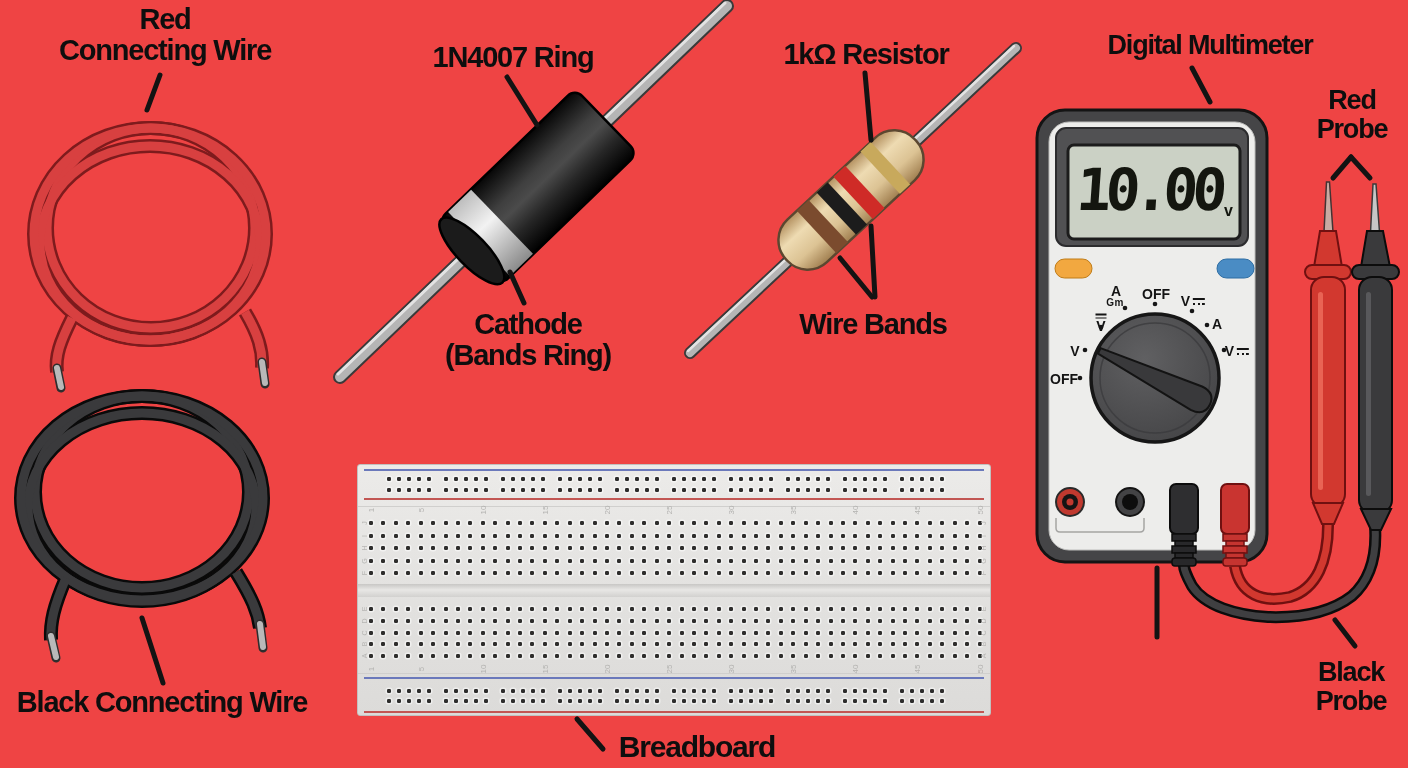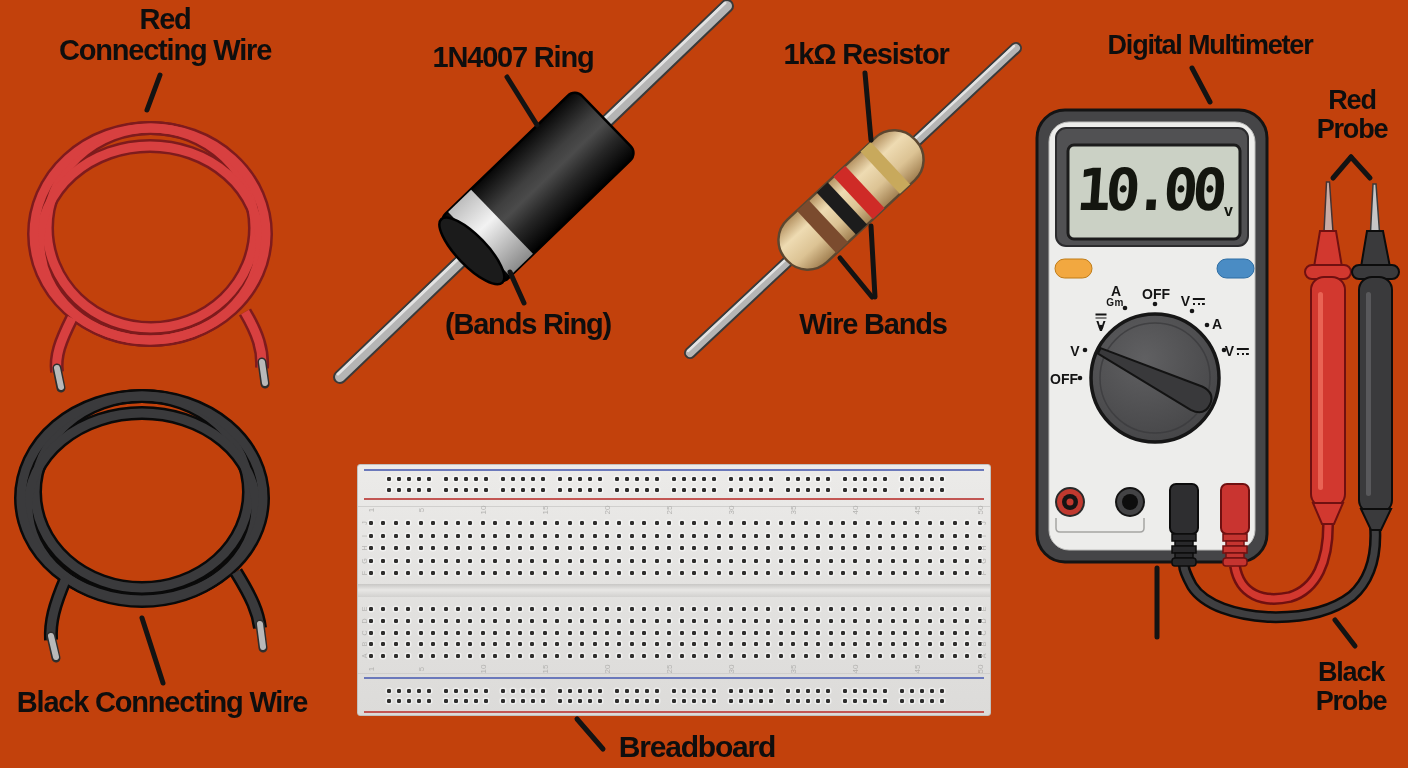--- a/index.html
+++ b/index.html
@@ -1,16 +1,16 @@
 <!DOCTYPE html>
 <html><head>
 <meta charset="utf-8">
 <style>
   html,body{margin:0;padding:0;background:#fff;}
-  #canvas{position:relative;width:1408px;height:768px;background:#c2410c;overflow:hidden;
+  #canvas{position:relative;width:1408px;height:768px;background:#ef4444;overflow:hidden;
           font-family:"Liberation Sans",sans-serif;}
   #art{position:absolute;left:0;top:0;z-index:2;pointer-events:none;}
   .lbl{position:absolute;z-index:3;transform:translateX(-50%);text-align:center;white-space:nowrap;
        font:700 29px/31px "Liberation Sans",sans-serif;letter-spacing:-1.2px;color:#0e0e0e;}
   .lbl.sm{font-size:27px;line-height:29px;}
   
   #breadboard{position:absolute;left:357px;top:464px;width:632px;height:250px;z-index:1;
               background:linear-gradient(#ecebe9,#e2e1df 55%,#dcdbd9);border:1px solid #c2c1bf;border-radius:3px;}
   .rail-line{position:absolute;left:6px;right:6px;height:2px;}
   .rail-blue{background:#6b79bb;} .rail-red{background:#c25653;}
@@ -987,20 +987,21 @@
     </g>
   </svg>
 
   <div class="lbl" style="left:165px;top:4px">
     <div>Red</div>
     <div>Connecting Wire</div>
   </div>
   <div class="lbl" style="left:162px;top:687px">Black Connecting Wire</div>
   <div class="lbl" style="left:513px;top:42px">1N4007 Ring</div>
   <div class="lbl" style="left:528px;top:309px">
+    <div>Cathode</div>
     <div>(Bands Ring)</div>
   </div>
   <div class="lbl" style="left:866px;top:39px">1kΩ Resistor</div>
   <div class="lbl" style="left:873px;top:309px">
     <div>Wire Bands</div>
   </div>
   <div class="lbl" style="left:697px;top:731px;font-size:30px">Breadboard</div>
   <div class="lbl sm" style="left:1210px;top:31px">Digital Multimeter</div>
   <div class="lbl sm" style="left:1352px;top:86px">
     <div>Red</div>

